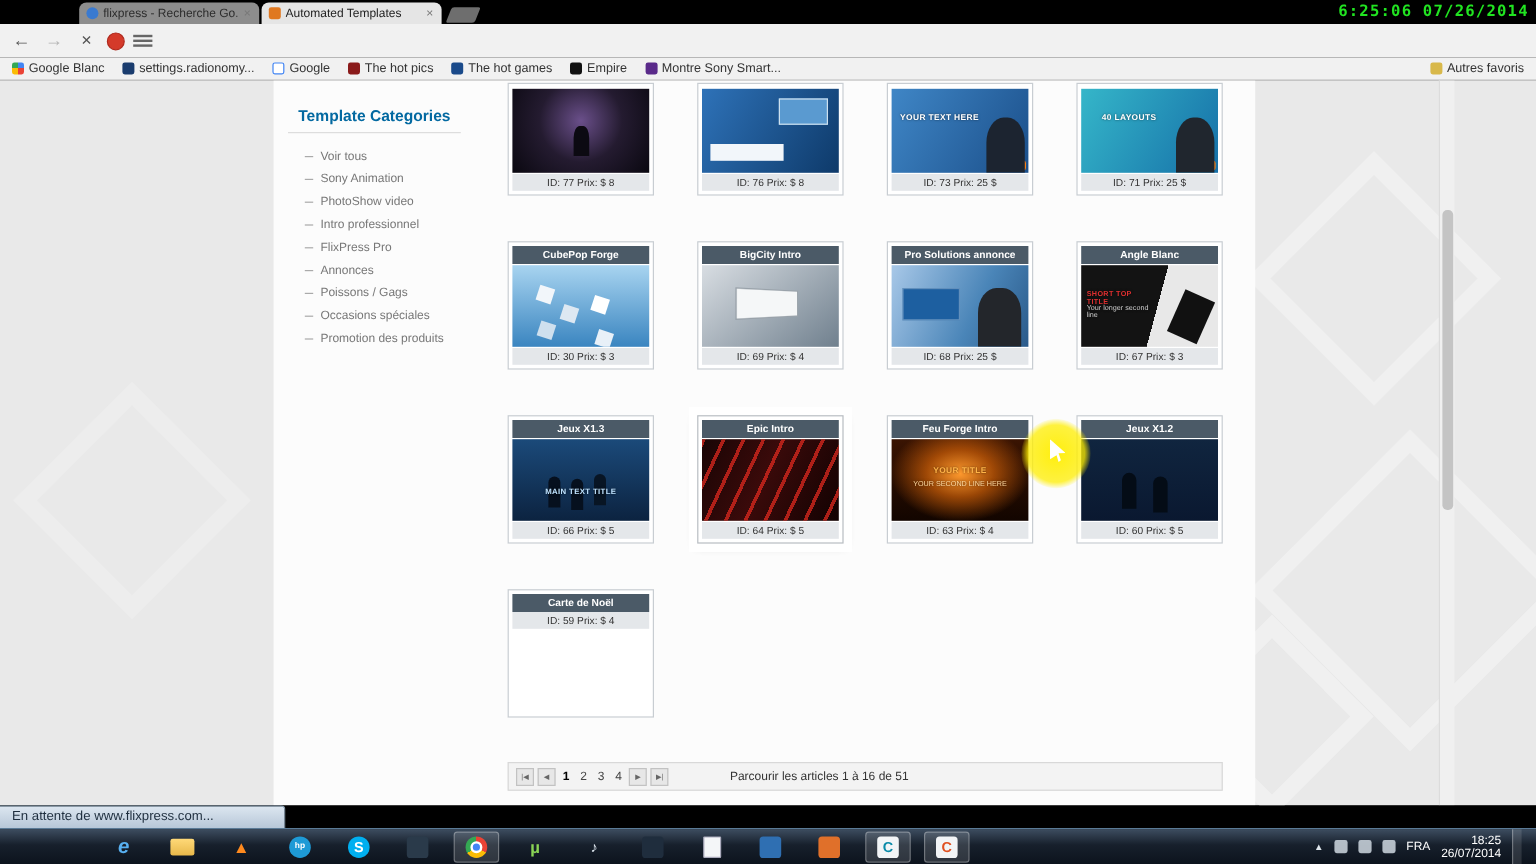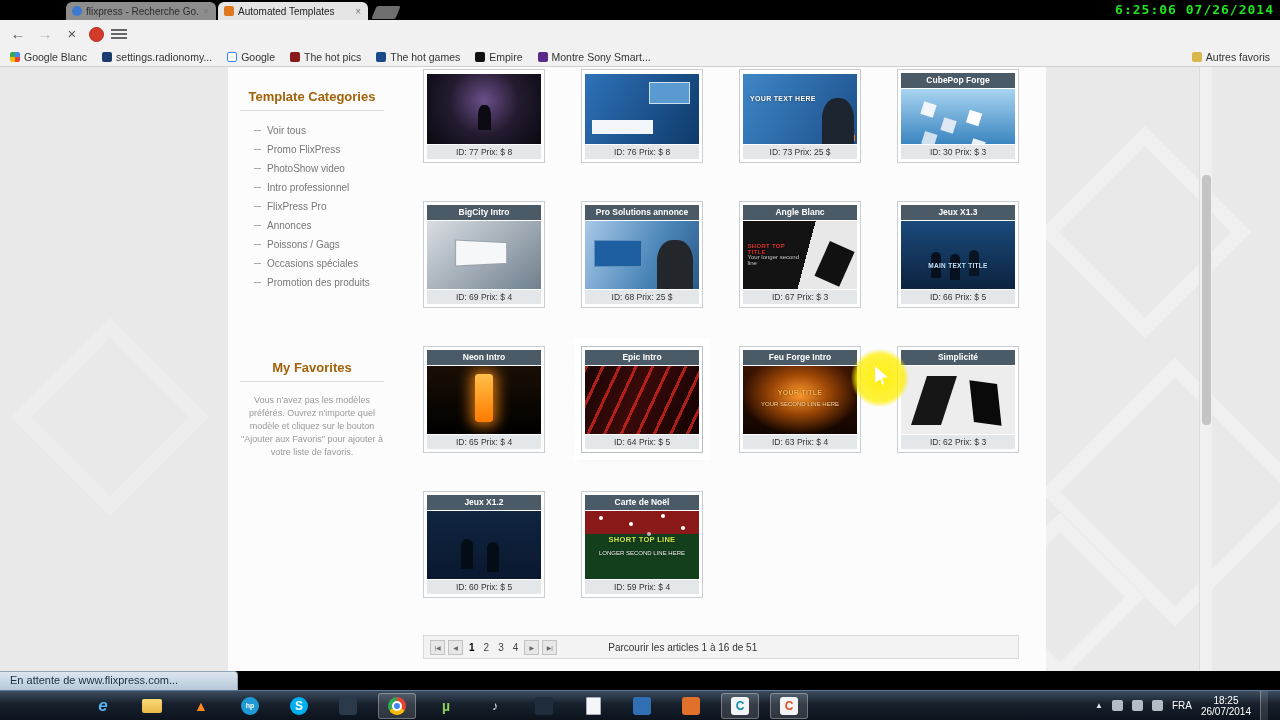--- a/index.html
+++ b/index.html
@@ -57,21 +57,21 @@
   #page{position:absolute;top:67px;left:0;width:1280px;height:604px;background:#e9e9e9;overflow:hidden;}
   .hex{position:absolute;border:14px solid #f2f2f2;transform:rotate(45deg);opacity:.7;}
   .hex1{right:60px;top:90px;width:150px;height:150px;}
   .hex2{right:10px;top:330px;width:190px;height:190px;}
   .hex3{right:160px;top:470px;width:120px;height:120px;}
   .hex4{left:40px;top:280px;width:140px;height:140px;opacity:.45;}
   #content{position:absolute;left:228px;top:0;width:818px;height:100%;background:#fcfcfc;}
 
   
   #sidebar{position:absolute;left:0;top:12px;width:168px;}
-  .sb-title{font-size:13px;font-weight:bold;color:#a16207;text-align:center;margin:10px 0 6px;}
+  .sb-title{font-size:13px;font-weight:bold;color:#0369a1;text-align:center;margin:10px 0 6px;}
   .sb-hr{height:1px;background:#ddd;margin:0 12px 10px;}
   #cat-list{list-style:none;margin:0;padding:0 0 0 26px;}
   #cat-list li{font-size:10px;color:#777;line-height:19px;display:flex;align-items:center;gap:6px;}
   .dash{width:7px;height:1px;background:#aaa;flex:none;}
   #fav-box{margin-top:68px;}
   .fav-text{font-size:9px;color:#999;line-height:13px;text-align:center;padding:2px 10px;margin:0;}
 
   
   #grid{position:absolute;left:195px;top:2px;display:grid;grid-template-columns:repeat(4,122px);
     grid-template-rows:94px 107px 107px 107px;column-gap:36px;row-gap:38px;}
@@ -211,21 +211,21 @@
   .ic-note{width:15px;height:18px;background:#f4f6f8;border:1px solid #aab;border-radius:1px;}
   .ic-blue{width:18px;height:18px;background:#2f6fb2;border-radius:3px;}
   .ic-media{width:18px;height:18px;background:#e0702a;border-radius:3px;}
   .ic-cam{width:18px;height:18px;background:#f2f4f6;border-radius:3px;color:#0a8aa8;font-weight:bold;
     font-size:12px;display:flex;align-items:center;justify-content:center;}
   .ic-cam2{color:#e05020;}
   #tray{margin-left:auto;display:flex;align-items:center;gap:9px;padding-right:12px;color:#e8eef4;}
   .tray-up{font-size:8px;color:#dfe6ec;}
   .tray-ico{width:11px;height:11px;background:#cfd8e0;border-radius:2px;opacity:.85;}
   #lang{font-size:10px;color:#fff;}
-  #clock{text-align:center;font-size:10px;line-height:11px;color:#fff;}
+  #clock{text-align:right;font-size:10px;line-height:11px;color:#fff;}
   #show-desktop{width:8px;height:30px;background:rgba(255,255,255,.12);
     border-left:1px solid rgba(255,255,255,.3);}
 </style>
 </head>
 <body>
 
 <div id="screen">
 
   <div id="topbar">
     <div id="tabs">
@@ -304,21 +304,21 @@
         <div>
           <div class="sb-title">Template Categories</div>
           <div class="sb-hr"></div>
           <ul id="cat-list">
             <li>
                 <span class="dash"></span>
                 <span>Voir tous</span>
               </li>
             <li>
                 <span class="dash"></span>
-                <span>Promo FlixPress</span>
+                <span>Sony Animation</span>
               </li>
             <li>
                 <span class="dash"></span>
                 <span>PhotoShow video</span>
               </li>
             <li>
                 <span class="dash"></span>
                 <span>Intro professionnel</span>
               </li>
             <li>
@@ -335,44 +335,46 @@
               </li>
             <li>
                 <span class="dash"></span>
                 <span>Occasions spéciales</span>
               </li>
             <li>
                 <span class="dash"></span>
                 <span>Promotion des produits</span>
               </li>
           </ul>
-        </div>
-        <div id="fav-box">
-          <div class="sb-title">My Favorites</div>
-          <div class="sb-hr"></div>
-          <p class="fav-text">Vous n'avez pas les modèles préférés. Ouvrez n'importe quel modèle et cliquez sur le bouton "Ajouter aux Favoris" pour ajouter à votre liste de favoris.</p>
         </div>
       </div>
 
       <div id="grid">
 
         <div class="card">
           <div class="thumb th77"></div>
           <div class="cfoot">ID: 77 Prix: $ 8</div>
         </div>
         <div class="card">
           <div class="thumb th76"></div>
           <div class="cfoot">ID: 76 Prix: $ 8</div>
         </div>
         <div class="card">
           <div class="thumb th73">
             <span class="ov1">YOUR TEXT HERE</span>
             <span class="pro">PRO</span>
           </div>
           <div class="cfoot">ID: 73 Prix: 25 $</div>
+        </div>
+        <div class="card">
+          <div class="thumb th71">
+            <span class="ov1">40 LAYOUTS</span>
+            <span class="pro">PRO</span>
+          </div>
+          <div class="cfoot">ID: 71 Prix: 25 $</div>
         </div>
 
         <div class="card">
           <div class="ctitle">CubePop Forge</div>
           <div class="thumb th70"></div>
           <div class="cfoot">ID: 30 Prix: $ 3</div>
         </div>
         <div class="card">
           <div class="ctitle">BigCity Intro</div>
           <div class="thumb th69"></div>
@@ -392,55 +394,41 @@
           <div class="cfoot">ID: 67 Prix: $ 3</div>
         </div>
 
         <div class="card">
           <div class="ctitle">Jeux X1.3</div>
           <div class="thumb th66">
             <span class="ov1">MAIN TEXT TITLE</span>
           </div>
           <div class="cfoot">ID: 66 Prix: $ 5</div>
         </div>
-        <div class="card">
-          <div class="ctitle">Neon Intro</div>
-          <div class="thumb th65"></div>
-          <div class="cfoot">ID: 65 Prix: $ 4</div>
-        </div>
         <div class="card hovered">
           <div class="ctitle">Epic Intro</div>
           <div class="thumb th64"></div>
           <div class="cfoot">ID: 64 Prix: $ 5</div>
         </div>
         <div class="card">
           <div class="ctitle">Feu Forge Intro</div>
           <div class="thumb th63">
             <span class="ov1">YOUR TITLE</span>
             <span class="ov2">YOUR SECOND LINE HERE</span>
           </div>
           <div class="cfoot">ID: 63 Prix: $ 4</div>
         </div>
 
         <div class="card">
-          <div class="ctitle">Simplicité</div>
-          <div class="thumb th62"></div>
-          <div class="cfoot">ID: 62 Prix: $ 3</div>
-        </div>
-        <div class="card">
           <div class="ctitle">Jeux X1.2</div>
           <div class="thumb th60"></div>
           <div class="cfoot">ID: 60 Prix: $ 5</div>
         </div>
         <div class="card">
           <div class="ctitle">Carte de Noël</div>
-          <div class="thumb th59">
-            <span class="ov1">SHORT TOP LINE</span>
-            <span class="ov2">LONGER SECOND LINE HERE</span>
-          </div>
           <div class="cfoot">ID: 59 Prix: $ 4</div>
         </div>
       </div>
 
       <div id="pagination">
         <span class="pbtn">|◀</span>
         <span class="pbtn">◀</span>
         <span class="pnum cur">1</span>
         <span class="pnum">2</span>
         <span class="pnum">3</span>

